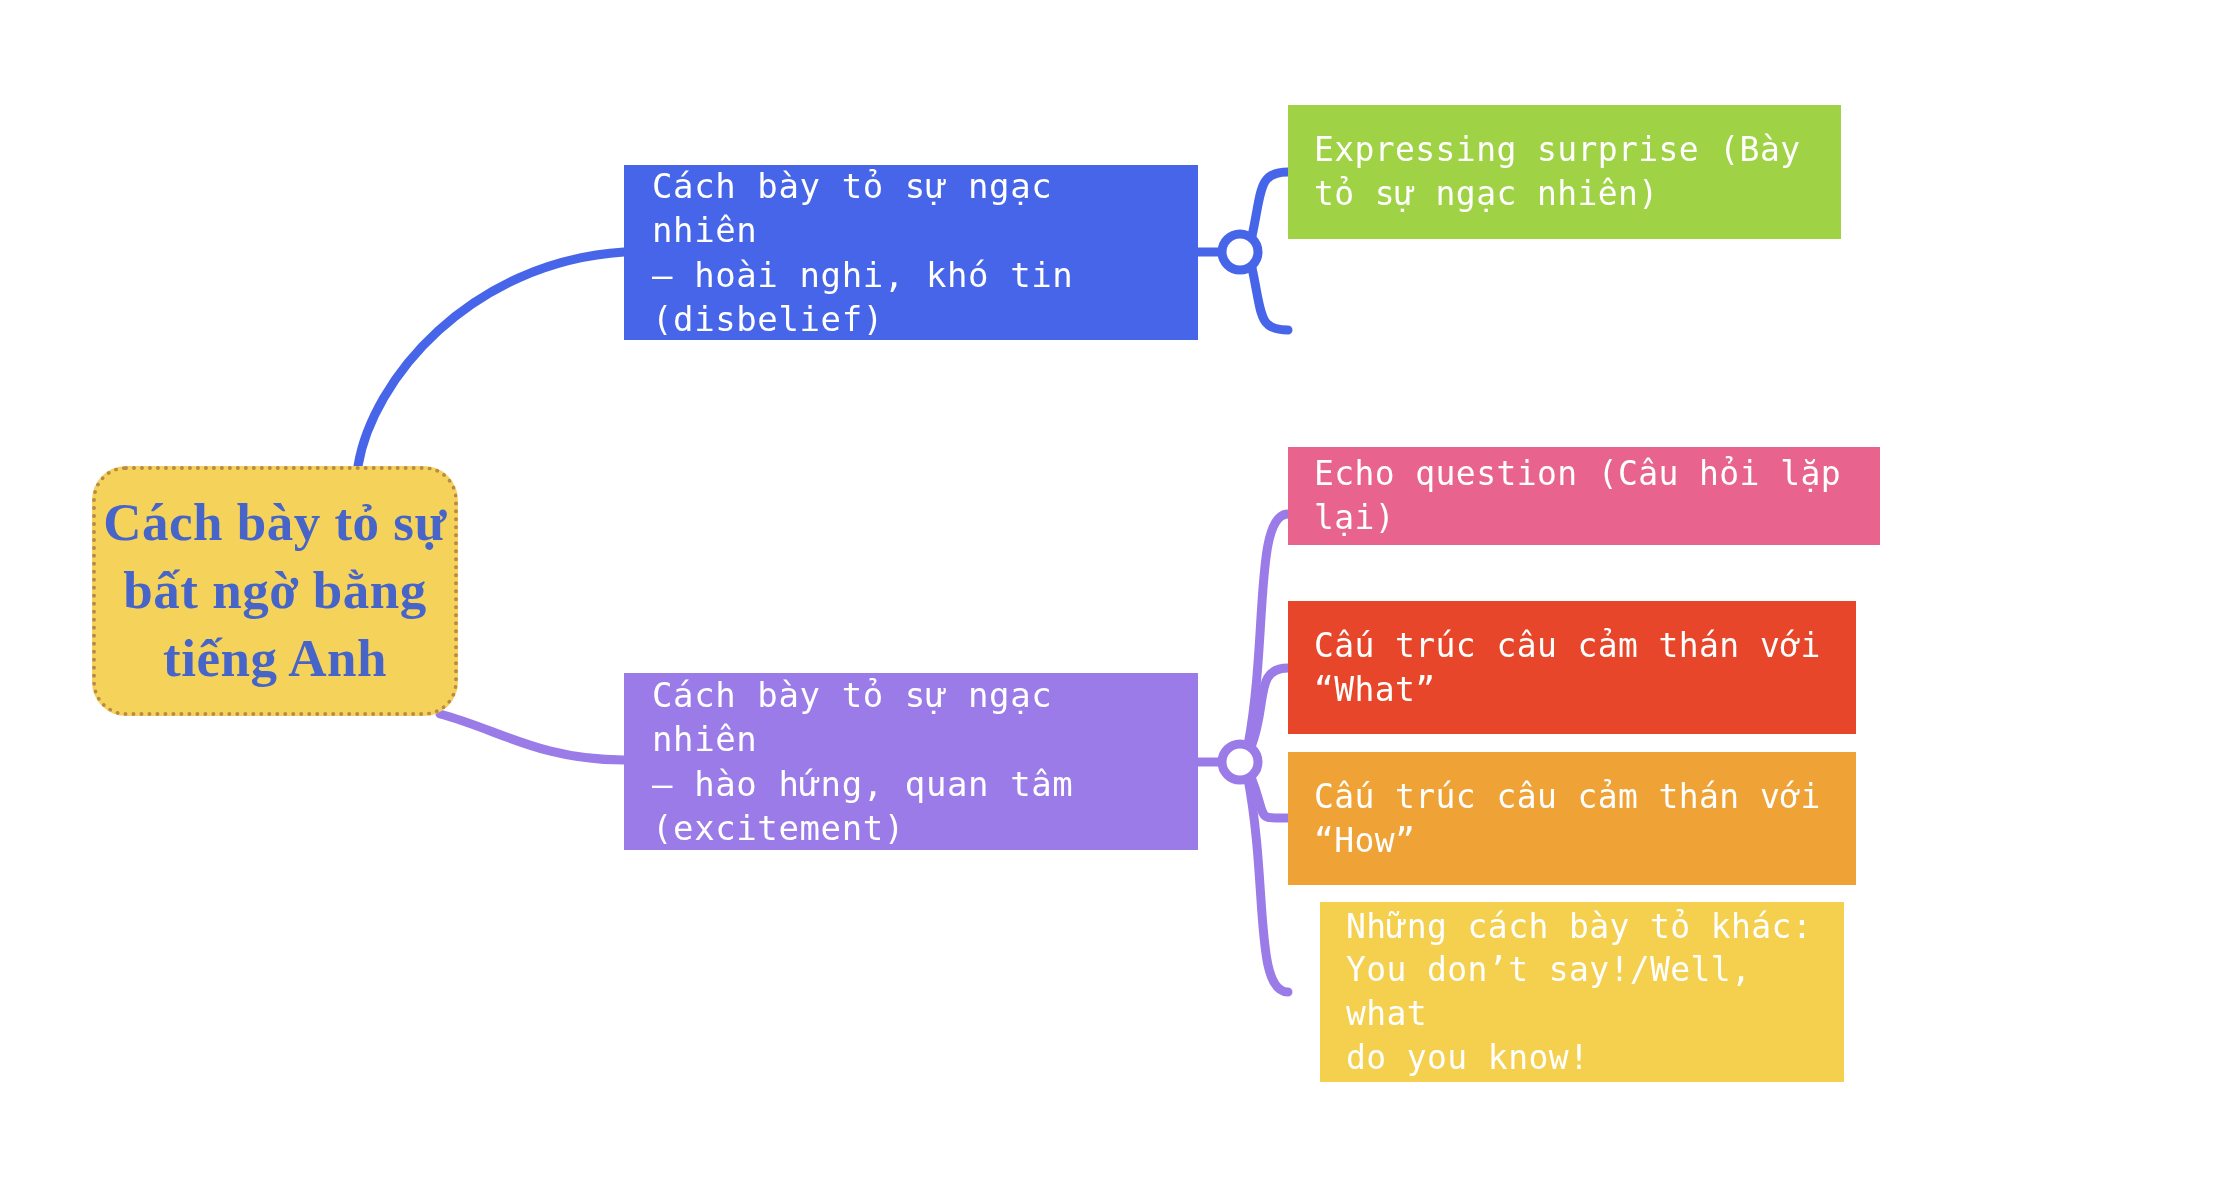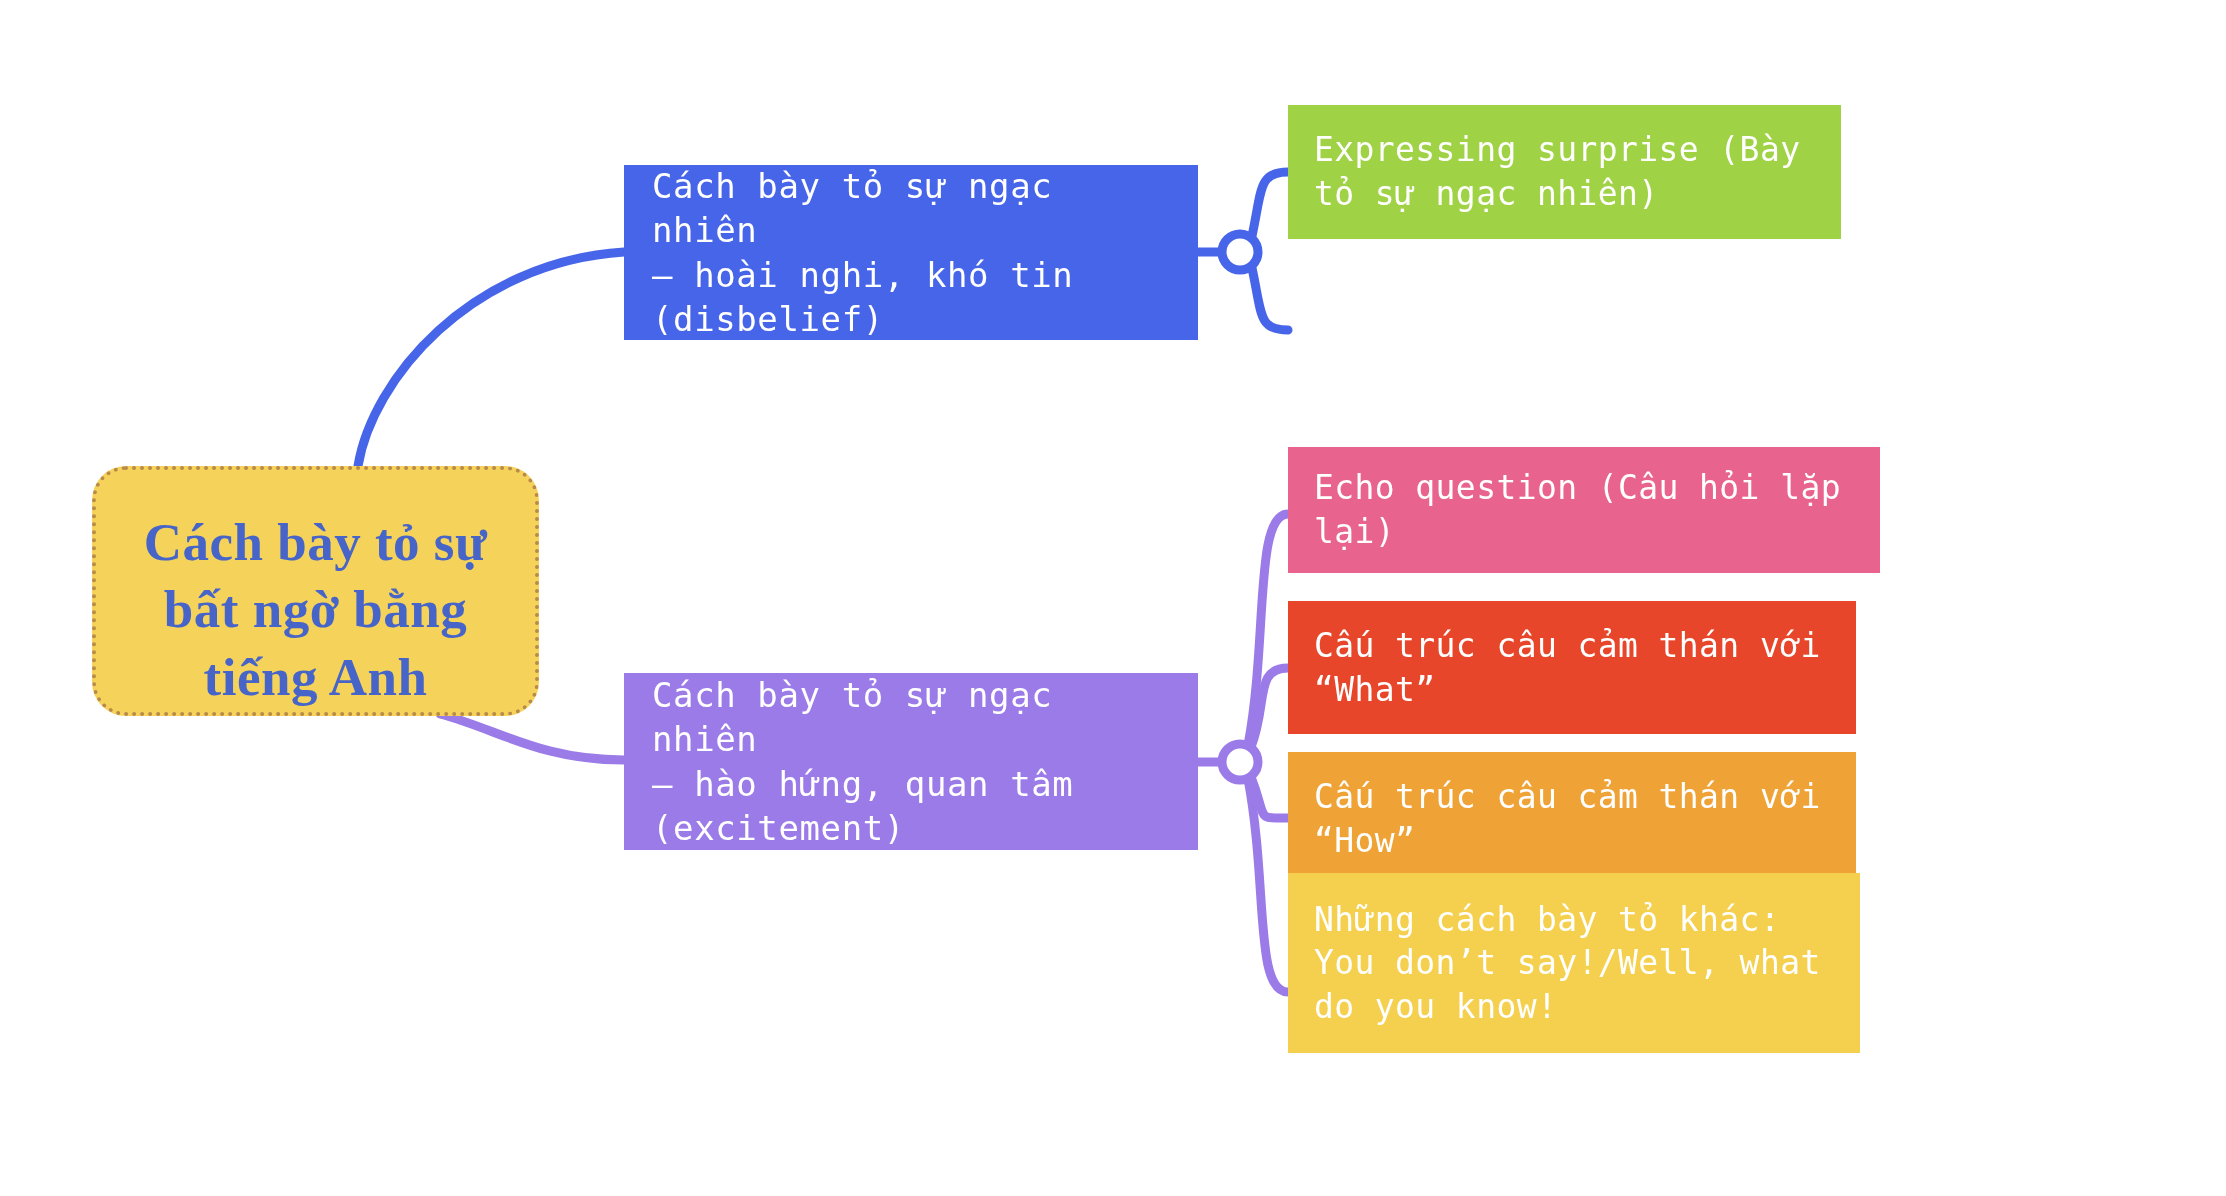--- a/index.html
+++ b/index.html
@@ -34,27 +34,26 @@
     position: absolute;
     box-sizing: border-box;
     display: flex;
     align-items: center;
   }
 
   
   .root-node {
     left: 92px;
     top: 466px;
-    width: 447px;
+    width: 366px;
     height: 250px;
     background: #F5D35A;
     border: 4px dotted #B98A4A;
     border-radius: 34px;
     justify-content: center;
-    align-items: flex-end;
   }
   .root-label {
     font-family: "Liberation Serif", "DejaVu Serif", serif;
     font-size: 53px;
     font-weight: 700;
     line-height: 1.28;
     color: #4765C8;
     text-align: center;
     white-space: pre-line;
     letter-spacing: 0.5px;
@@ -95,24 +94,24 @@
   .leaf-label {
     font-family: "DejaVu Sans Mono", monospace;
     font-size: 33px;
     line-height: 1.32;
     color: #ffffff;
     white-space: pre-line;
     letter-spacing: 0.4px;
   }
   .leaf-0 { top: 105px;  width: 553px; height: 134px; background: #A0D246; }
   .leaf-1 { top: 262px;  width: 583px; height: 130px; background: #55BE55; }
-  .leaf-2 { top: 447px;  width: 592px; height: 126px; background: #E8638E; }
+  .leaf-2 { top: 447px;  width: 592px; height: 98px; background: #E8638E; }
   .leaf-3 { top: 601px;  width: 568px; height: 133px; background: #E8462A; }
   .leaf-4 { top: 752px;  width: 568px; height: 133px; background: #EFA235; }
-  .leaf-5 { top: 873px;  width: 572px; height: 180px; background: #F5D04E; }
+  .leaf-5 { top: 902px;  width: 524px; height: 180px; background: #F5D04E; margin-left: 32px; }
 </style>
 </head>
 <body>
 
 <div id="canvas">
 
   <svg id="edges" viewBox="0 0 2226 1196">
 
     <path d="M 358 466 C 372 380 470 262 624 252" fill="none" stroke="#4765E8" stroke-width="9" stroke-linecap="round"></path>
 

